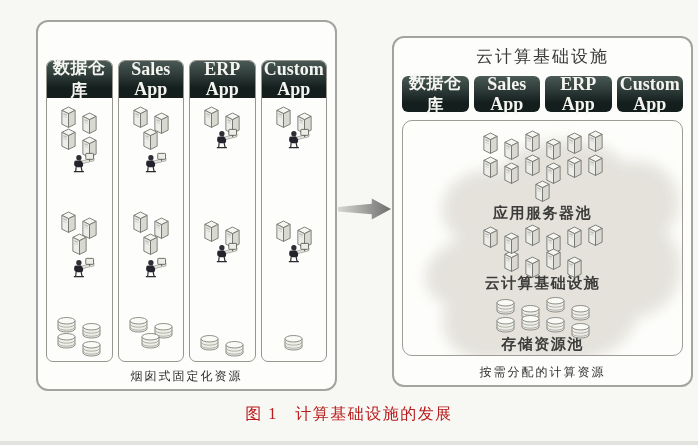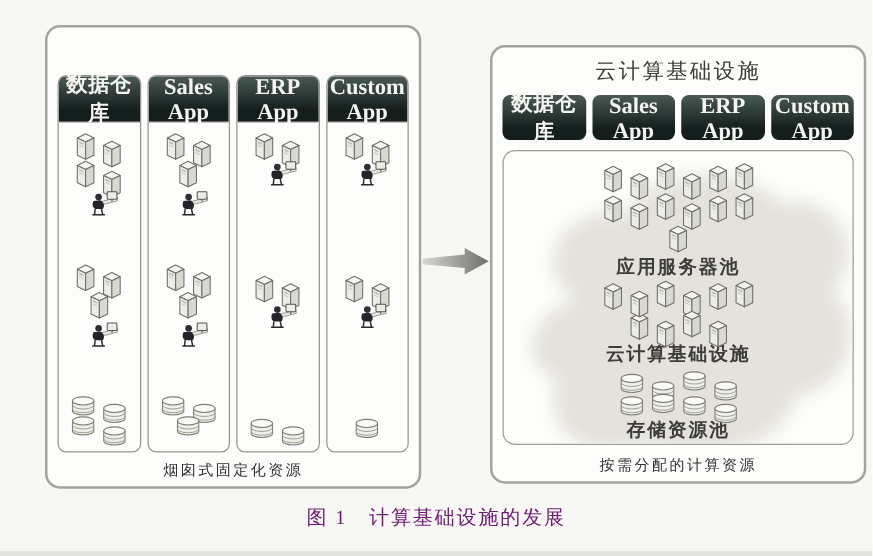--- a/index.html
+++ b/index.html
@@ -48,21 +48,21 @@
          padding-top:10px;box-sizing:border-box;}
   .pool{display:flex;flex-direction:column;align-items:center;}
   .pc.server{width:132px;}
   .pc.database{width:112px;margin-top:3px;}
   .pool-label{font-size:15px;color:var(--label);letter-spacing:1.5px;margin:1px 0 2px;font-weight:bold;}
   .mgmt{display:flex;align-items:center;gap:8px;margin-top:4px;transform:translateX(12px);}
   
   .arrow{position:absolute;left:338px;top:196px;width:54px;height:26px;}
   
   .caption{position:absolute;left:0;right:0;top:404px;text-align:center;font-size:16px;
-           color:#701a75;letter-spacing:1.5px;}
+           color:#b91c1c;letter-spacing:1.5px;}
   .logo{position:absolute;right:6px;top:399px;width:94px;height:42px;
         font-family:"Liberation Sans", sans-serif;}
   .logo-e{position:absolute;left:0;top:2px;}
   .logo-text{position:absolute;left:33px;top:5px;font-weight:bold;font-size:19px;
              font-style:italic;letter-spacing:.5px;}
   .logo-text .orange{color:var(--orange);}
   .logo-text .navy{color:var(--navy);}
   .logo-bar{position:absolute;left:30px;top:29px;width:62px;height:5px;
             background:linear-gradient(90deg,#e6ebf4,#9db1d6,#5572ad);}
   .bottom-strip{position:absolute;left:0;right:0;bottom:0;height:4px;background:#e2e2de;}

